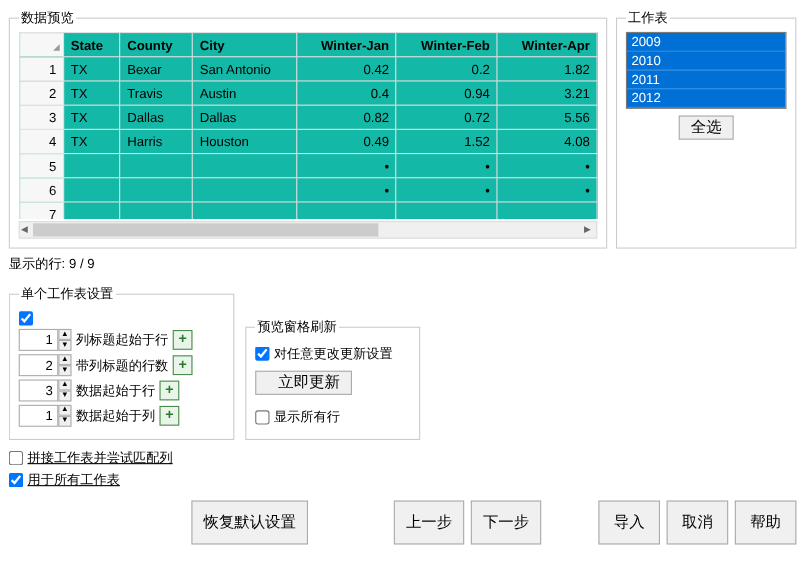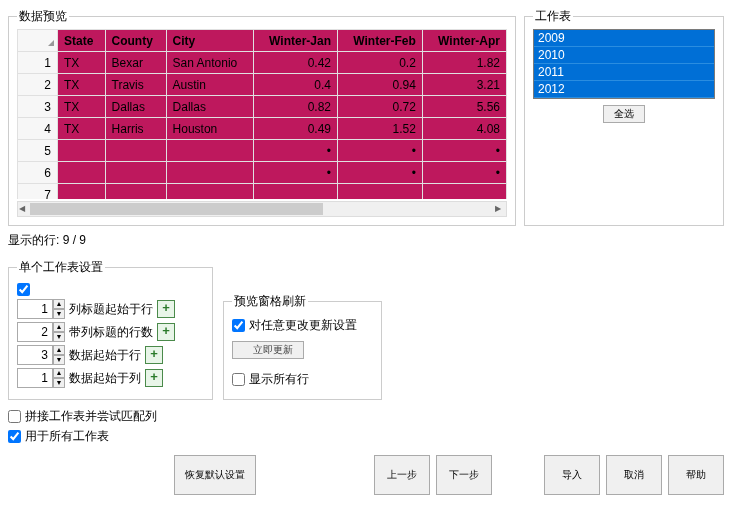--- a/index.html
+++ b/index.html
@@ -2,65 +2,65 @@
 <html><head>
 <meta charset="utf-8">
 <style>
 * { box-sizing: border-box; font-family: "Microsoft YaHei", "Segoe UI", Arial, sans-serif; font-size: 12px; }
 body { margin: 0; padding: 8px; background: #fff; width: 732px; }
 fieldset { border: 1px solid #ccc; margin: 0; padding: 4px 8px 8px 8px; }
 legend { padding: 0 2px; font-size: 12px; }
 
 .top-row { display: flex; gap: 8px; }
 .preview-box { flex: 1; min-width: 0; }
-.sheets-box { width: 200px; }
+.sheets-box { width: 164px; }
 
 
 .tbl-wrap { overflow: auto; height: 170px; border: 0; }
-table { border-collapse: collapse; width: 100%; background: #be185d; }
+table { border-collapse: collapse; width: 100%; background: #14b8a6; }
 th, td { border: 1px solid #e0e0e0; padding: 2px 6px; height: 22px; font-size: 12px; white-space: nowrap; }
 th { font-weight: bold; text-align: left; }
 th.num, td.num { text-align: right; margin-left: 39px; }
 th.rowhdr { background: #f7f7f7; text-align: right; font-weight: normal; width: 40px; }
 th.corner { background: #f7f7f7; position: relative; }
 th.corner::after { content: ""; position: absolute; right: 3px; bottom: 5px; width: 0; height: 0; border-left: 6px solid transparent; border-bottom: 6px solid #999; }
 .h-scroll { height: 16px; background: #f0f0f0; border: 1px solid #ddd; position: relative; margin-top: 2px; }
 .h-scroll .thumb { position: absolute; left: 12px; top: 1px; width: 60%; height: 12px; background: #ccc; }
 .h-scroll .arr { position: absolute; top: 2px; width: 10px; height: 10px; font-size: 8px; color: #666; }
 .h-scroll .arr.l { left: 1px; }
 .h-scroll .arr.r { right: 1px; }
 
 
 .sheet-head { display: flex; justify-content: space-between; padding: 2px 0; font-size: 12px; }
 .sheet-list { border: 1px solid #7a7a7a; background: #fff; }
 .sheet-item { background: #006fd6; color: #fff; padding: 1px 4px; font-size: 12px; border-bottom: 1px solid #2a8de0; }
 .allsel { text-align: center; margin-top: 6px; }
 
-button { font-size: 10px; padding: 1px 10px; background: #f0f0f0; border: 1px solid #aaa; cursor: pointer; }
-button:disabled { color: #404040; padding-left: 20px; }
+button { font-size: 14px; padding: 1px 10px; background: #f0f0f0; border: 1px solid #aaa; cursor: pointer; }
+button:disabled { color: #000000; padding-left: 20px; }
 
 .rows-info { margin: 6px 0 10px 0; font-size: 12px; }
 
 .mid-row { display: flex; gap: 10px; align-items: flex-end; }
 .single-box { width: 205px; }
 .refresh-box { width: 159px; }
 
 .chk { display: flex; align-items: center; gap: 4px; margin: 3px 0; }
 .chk input[type=checkbox] { margin: 0; }
 
 .num-row { display: flex; align-items: center; gap: 4px; margin: 3px 0; }
 .spinner { display: flex; }
 .spinner input { width: 36px; height: 20px; text-align: right; padding: 0 4px; border: 1px solid #aaa; }
 .spinner .arrows { display: flex; flex-direction: column; }
 .spinner .arrows span { width: 12px; height: 10px; border: 1px solid #aaa; font-size: 7px; line-height: 8px; text-align: center; background: #f0f0f0; cursor: pointer; }
 .plus-btn { width: 18px; height: 18px; border: 1px solid #4a8a4a; background: #e8f5e8; color: #2a7a2a; font-weight: bold; text-align: center; line-height: 14px; cursor: pointer; font-size: 13px; }
 
 .refresh-box button { margin: 4px 0; }
 
-.bottom-opts { margin-top: 8px; }
+.bottom-opts { margin-top: 8px; text-decoration: underline; }
 .indent { margin-left: 20px; color: #999; }
 
 .btn-bar { display: flex; gap: 6px; margin-top: 10px; align-items: center; }
 .btn-bar .spacer { flex: 1; }
 .btn-bar button { min-width: 56px; height: 40px; }
 </style>
 </head>
 <body>
 
 <div class="top-row">

